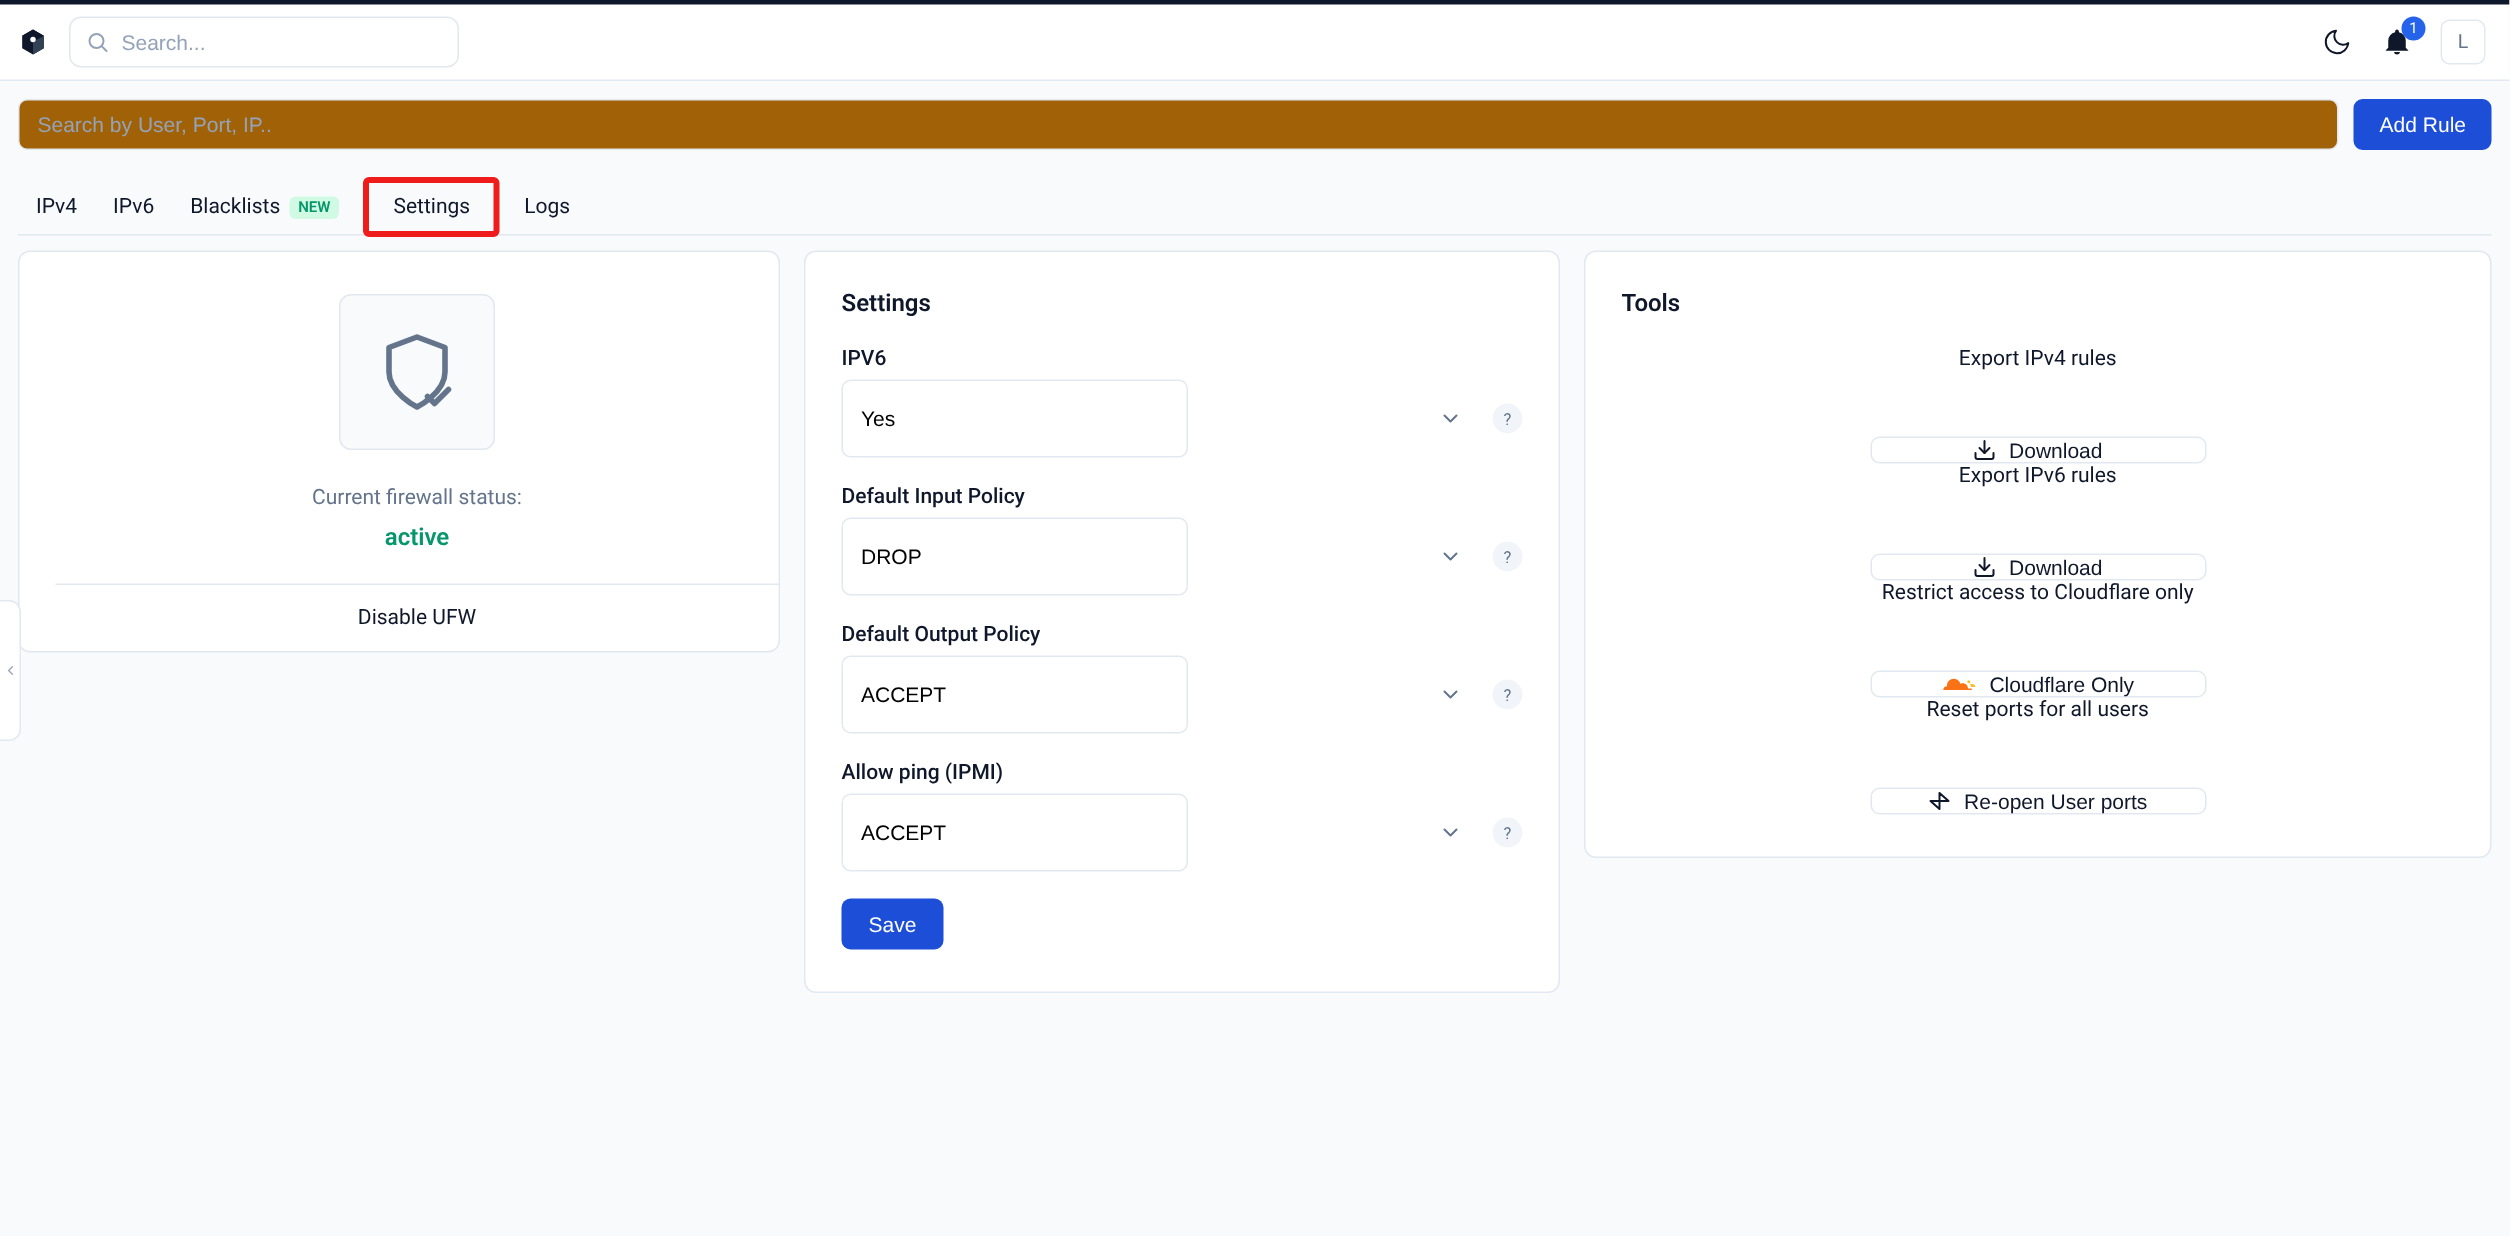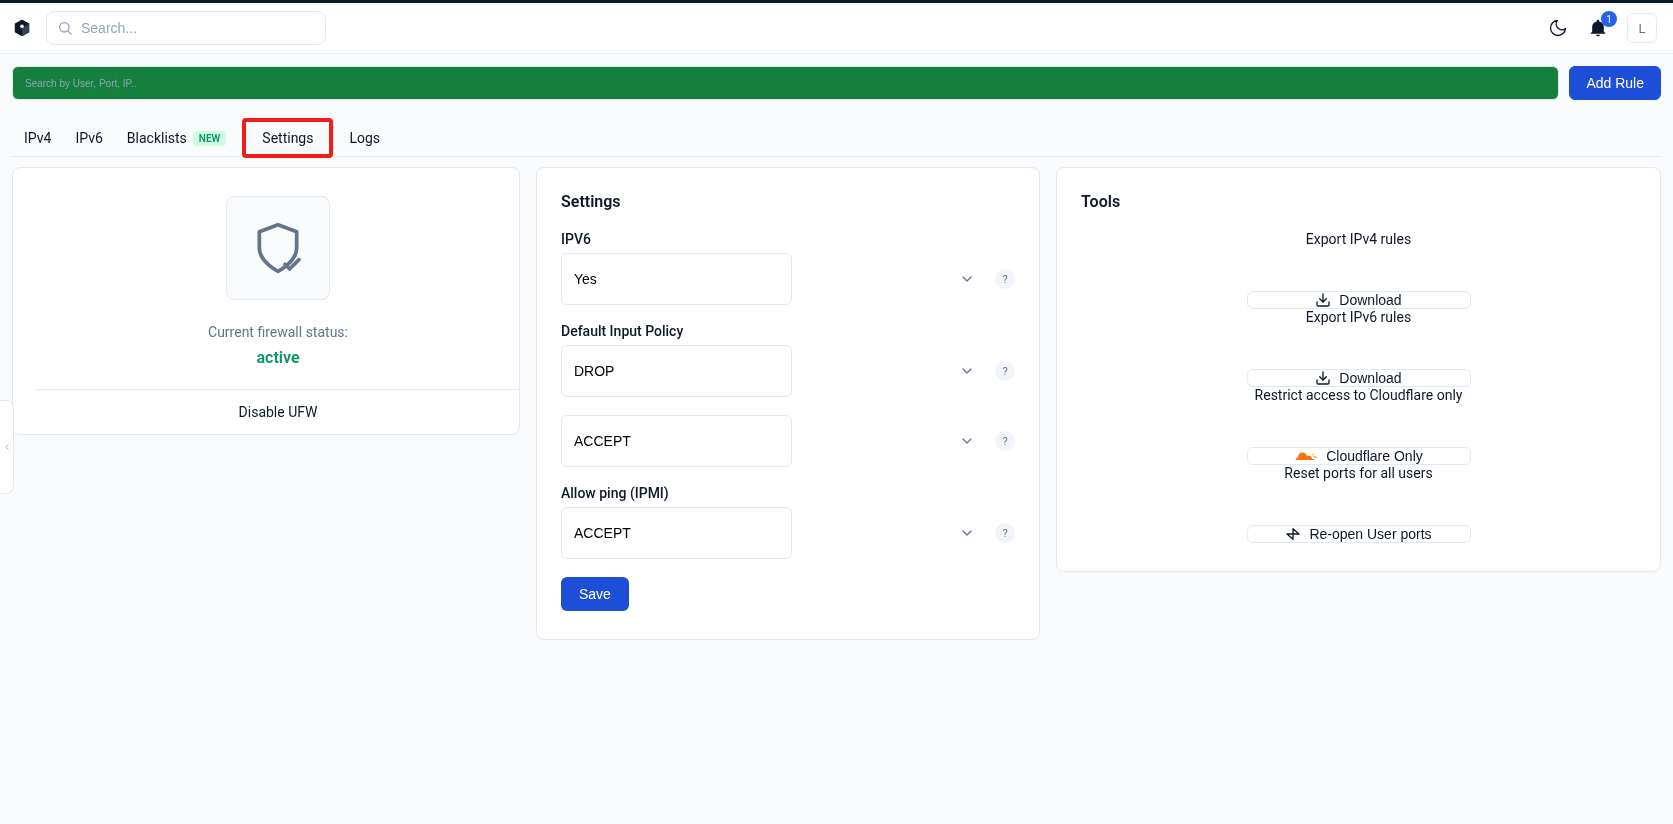--- a/index.html
+++ b/index.html
@@ -35,21 +35,21 @@
     display: flex;
     align-items: center;
     padding: 0 10px 0 12px;
     gap: 14px;
   }
   .logo {
     width: 20px; height: 20px;
     display: flex; align-items: center; justify-content: center;
   }
   .top-search {
-    width: 280px;
+    width: 260px;
     height: 34px;
     border: 1px solid var(--border);
     border-radius: 8px;
     display: flex;
     align-items: center;
     padding: 0 10px;
     gap: 8px;
     background: #fff;
   }
   .top-search input {
@@ -101,23 +101,23 @@
     display: flex;
     gap: 10px;
     align-items: stretch;
   }
   .filter-input {
     flex: 1;
     height: 34px;
     border: 1px solid var(--border);
     border-radius: 6px;
     padding: 0 12px;
-    background: #15803d;
+    background: #a16207;
     outline: none;
-    font-size: 10px;
+    font-size: 14px;
   }
   .filter-input::placeholder { color: var(--text-light); }
   .btn {
     display: inline-flex;
     align-items: center;
     justify-content: center;
     gap: 8px;
     height: 34px;
     padding: 0 16px;
     border-radius: 6px;
@@ -414,20 +414,21 @@
               <svg width="16" height="16" viewBox="0 0 24 24" fill="none" stroke="currentColor" stroke-width="2" stroke-linecap="round" stroke-linejoin="round">
                   <polyline points="6 9 12 15 18 9"></polyline>
                 </svg>
             </span>
           </div>
           <div class="help">?</div>
         </div>
       </div>
 
       <div class="field">
+        <div class="field-label">Default Output Policy</div>
         <div class="select-row">
           <div class="select-wrap">
             <input class="select" readonly="" value="ACCEPT" style="">
             <span class="chev">
               <svg width="16" height="16" viewBox="0 0 24 24" fill="none" stroke="currentColor" stroke-width="2" stroke-linecap="round" stroke-linejoin="round">
                   <polyline points="6 9 12 15 18 9"></polyline>
                 </svg>
             </span>
           </div>
           <div class="help">?</div>

